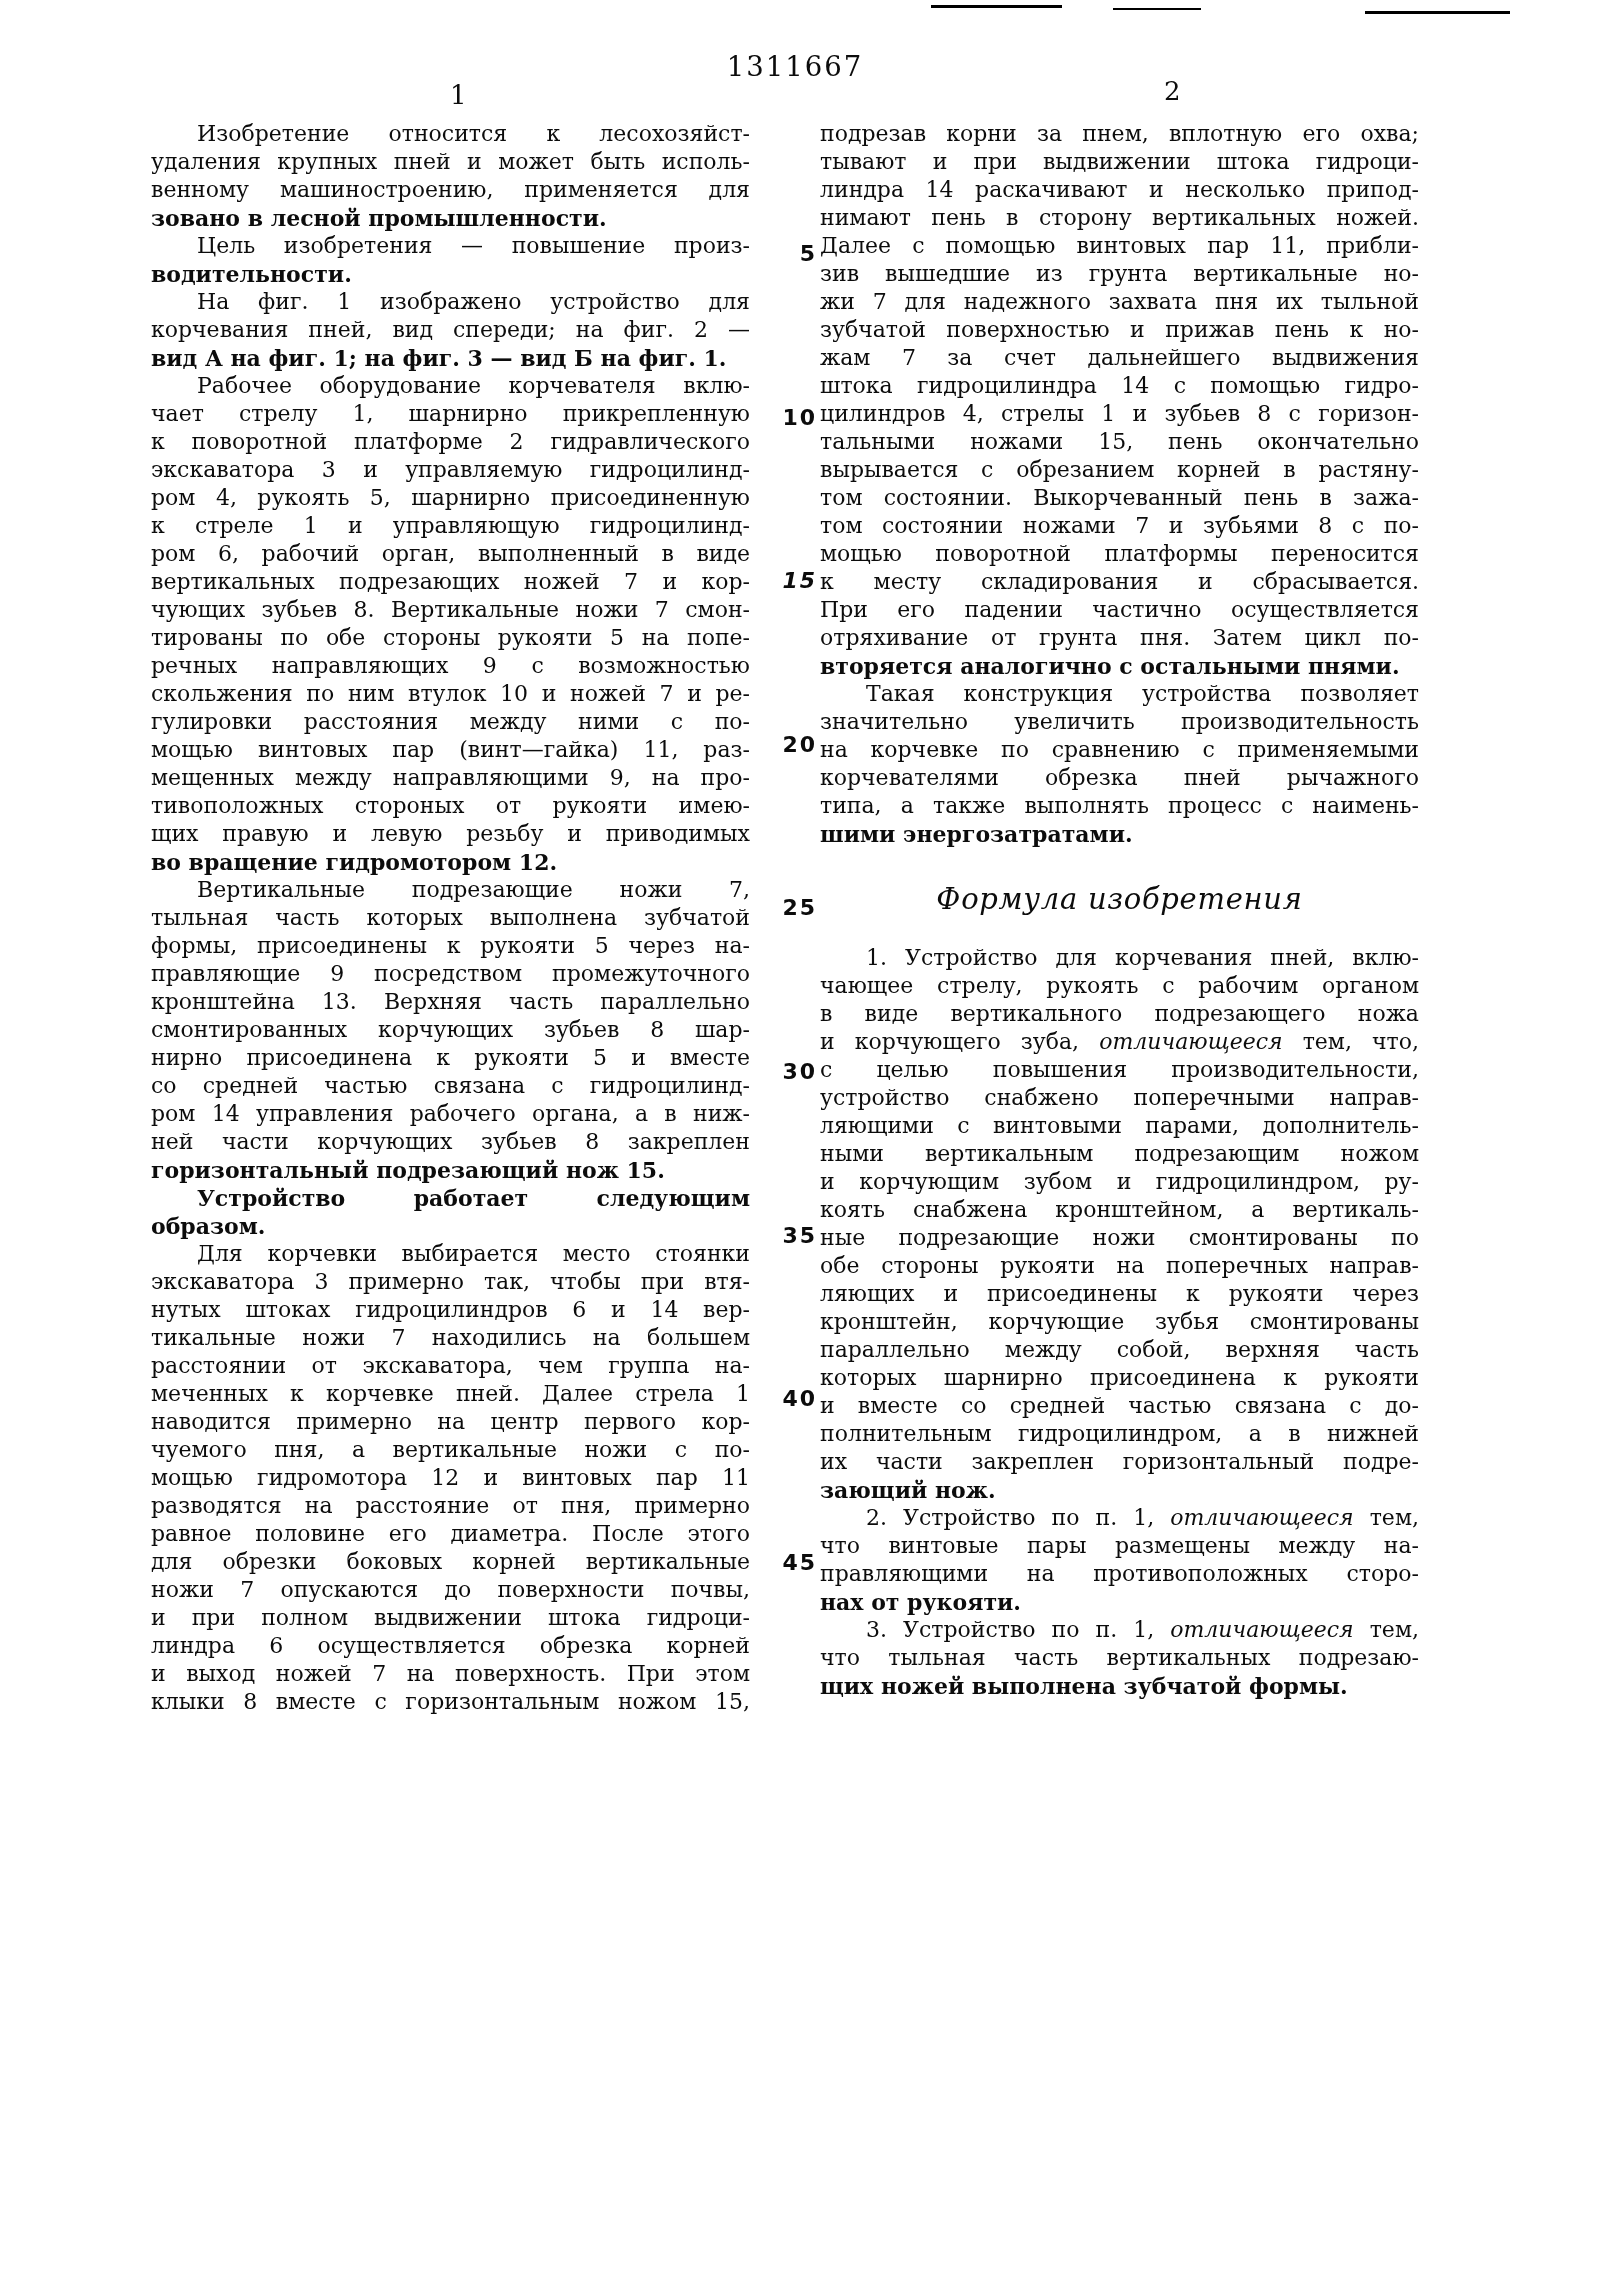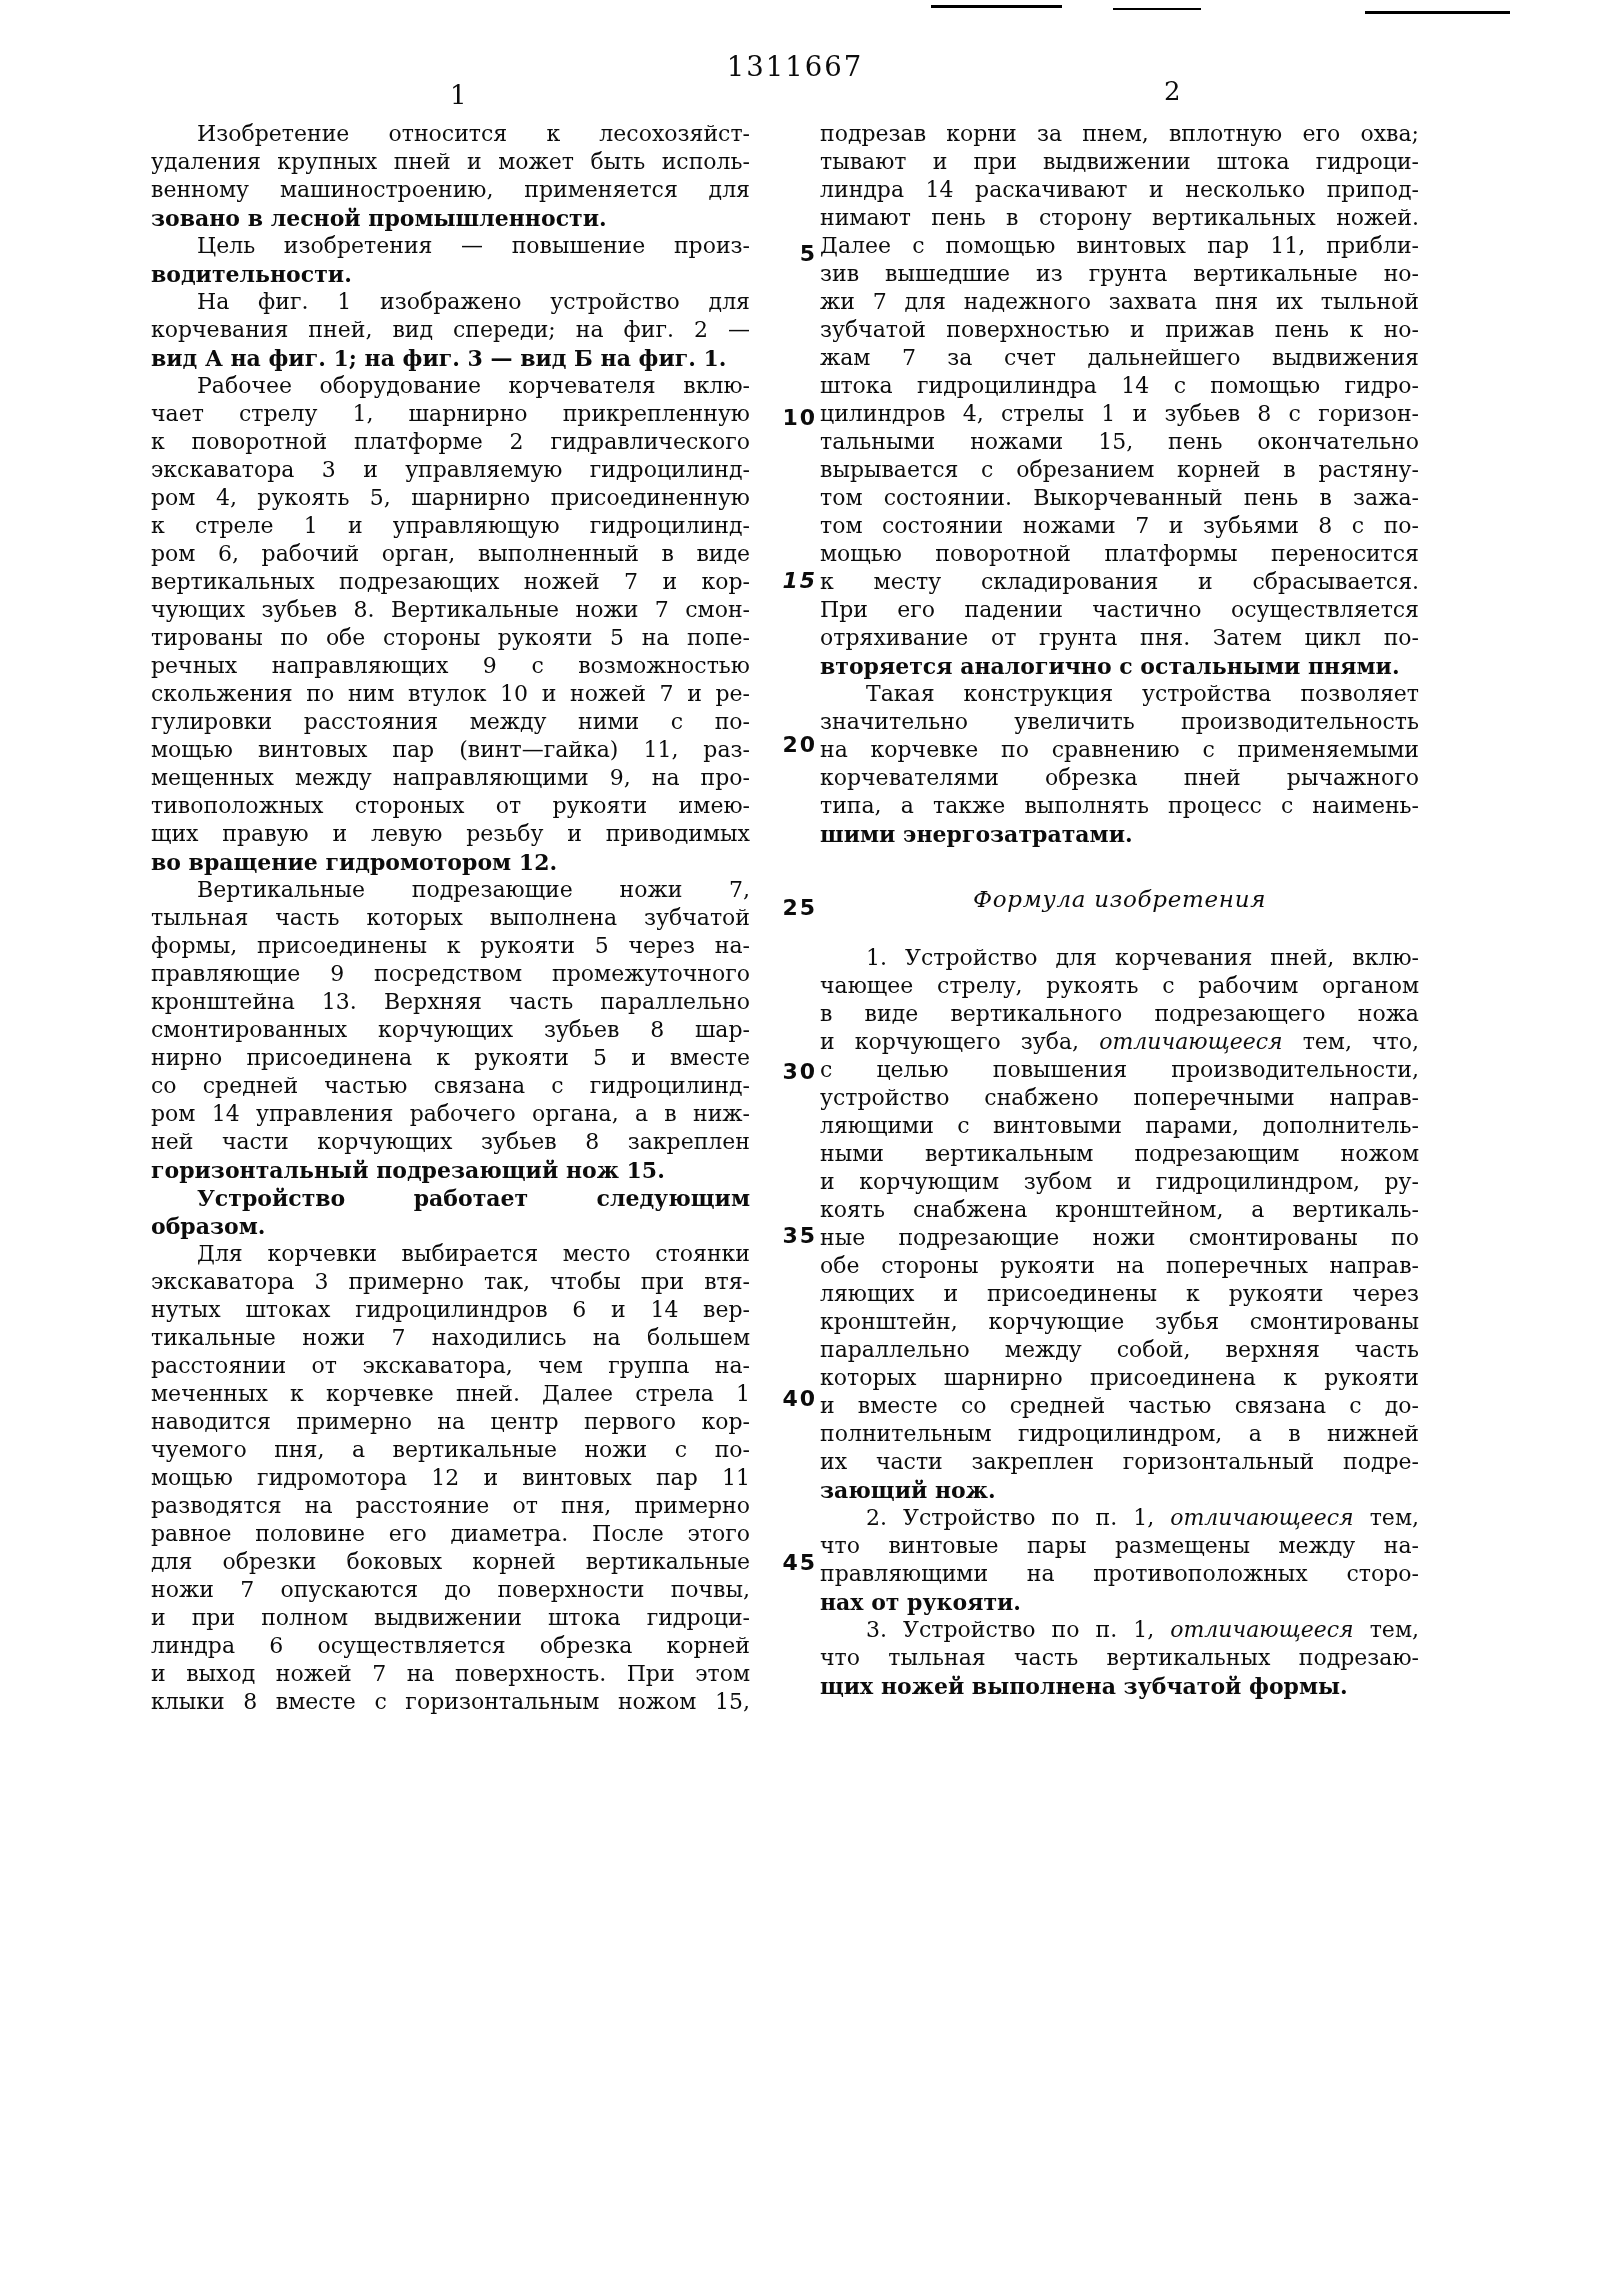--- a/index.html
+++ b/index.html
@@ -30,21 +30,21 @@
     text-align:justify;
     text-align-last:justify;
     white-space:normal;
   }
   .line.end{text-align-last:left;font-weight:bold;}
   .line.ind{text-indent:46px;}
   .line em{font-style:italic;}
   .heading{
     text-align:center;
     font-style:italic;
-    font-size:23px;
+    font-size:29px;
     letter-spacing:0.7px;
     margin-top:37px;
     margin-bottom:31px;
   }
   .markers{position:absolute;left:759px;top:0;width:58px;height:2295px;}
   .marker{
     position:absolute;right:0;width:58px;
     text-align:right;
     font-family:"DejaVu Sans","Liberation Sans",sans-serif;
     font-weight:bold;font-size:22px;letter-spacing:2px;

